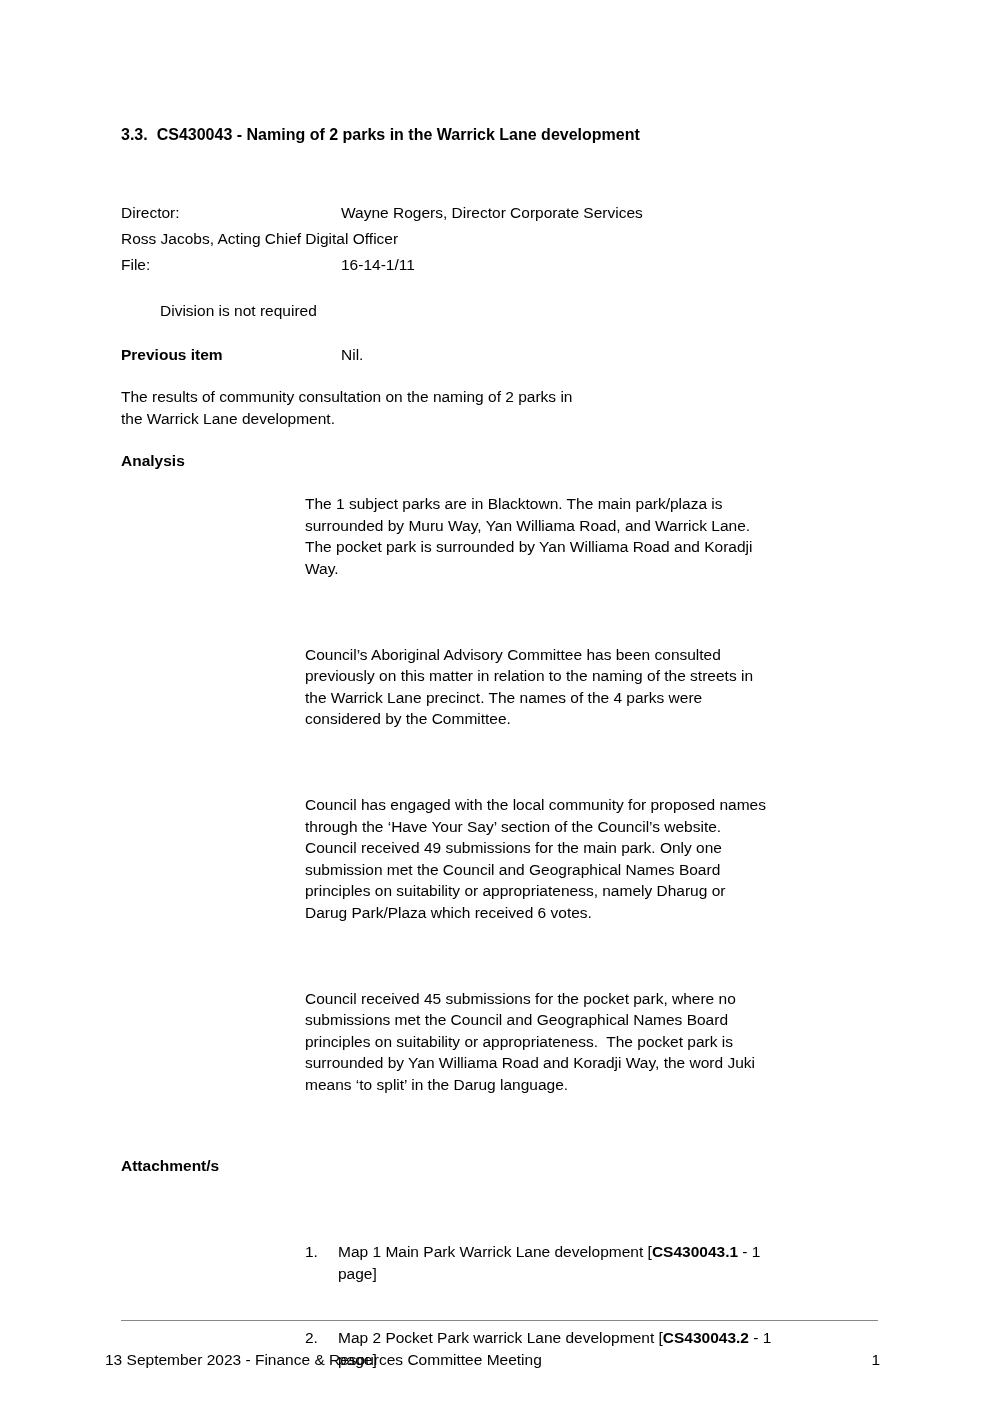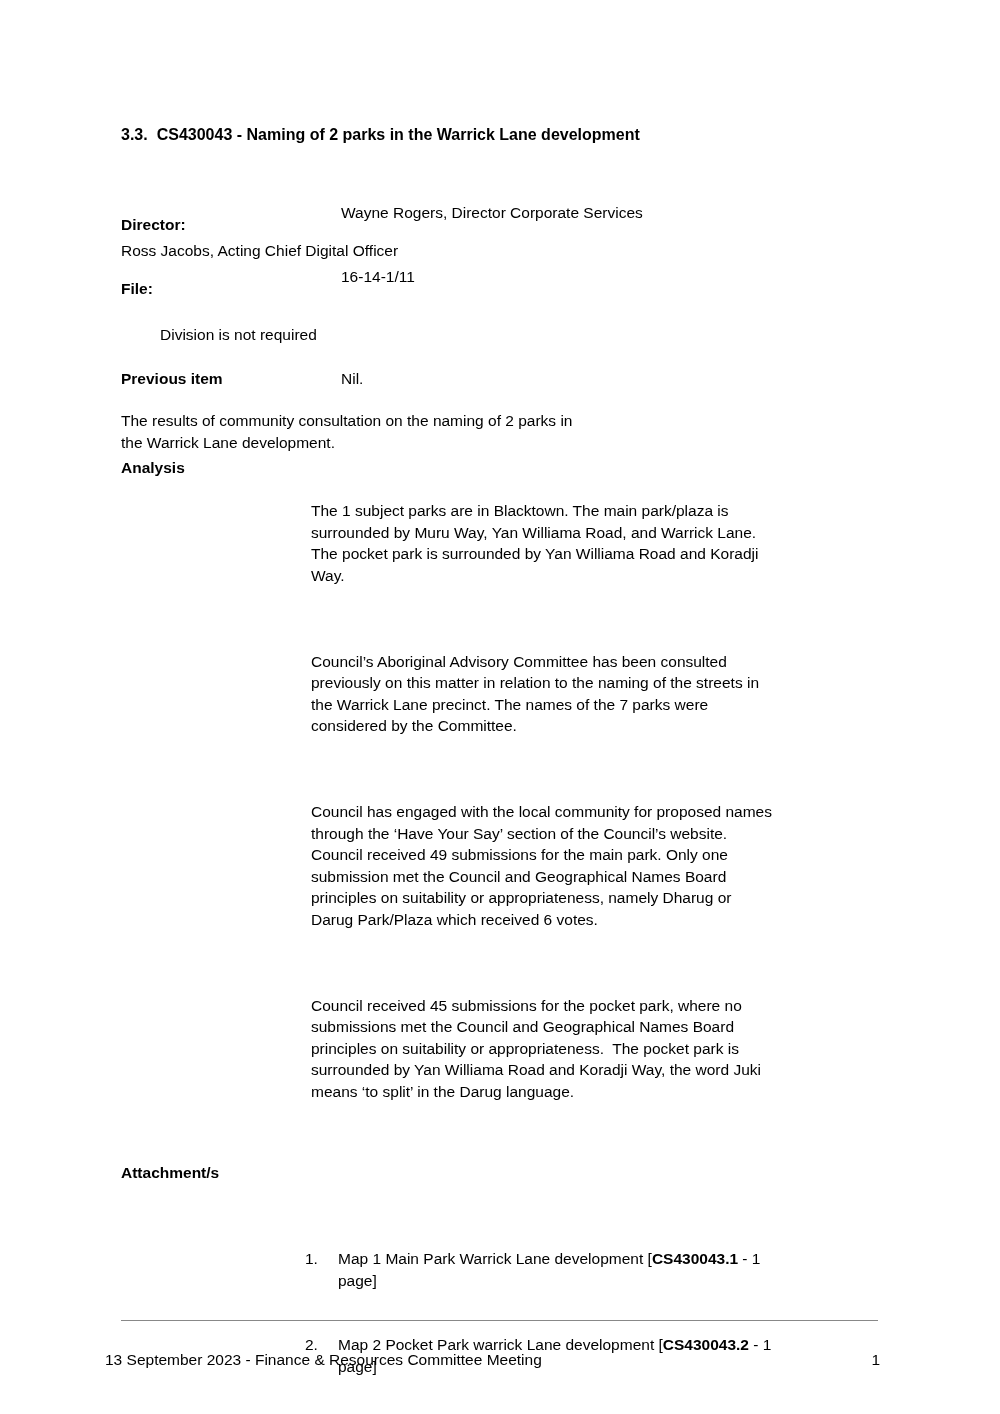--- a/index.html
+++ b/index.html
@@ -27,21 +27,21 @@
     font-weight: bold;
   }
   .doc-title .item-number { margin-right: 9px; }
 
   .meta-block {
     margin-top: 55px;
     font-size: 15.5px;
     line-height: 26px;
   }
   .meta-row { display: flex; }
-  .meta-label { width: 220px; font-weight: bold; flex-shrink: 0; margin-top: 12px; }
+  .meta-label { width: 220px; font-weight: normal; flex-shrink: 0; }
   .meta-value { flex: 1; }
 
   .division {
     margin-top: 22px;
     font-size: 15.5px;
     line-height: 21.5px;
     margin-left: 39px;
   }
 
   .section {
@@ -52,21 +52,21 @@
   .section-label {
     width: 184px;
     flex-shrink: 0;
     font-weight: bold;
     white-space: pre-wrap;
   }
   .section-content { flex: 1; white-space: pre-wrap; }
 
   .sec-previous { margin-top: 22px; gap: 36px; }
   .sec-topic    { margin-top: 21px; }
-  .sec-analysis { margin-top: 4px; gap: 6px; }
+  .sec-analysis { margin-top: 21px; }
   .sec-attachments { margin-top: 17px; }
 
   .para + .para { margin-top: 21.5px; }
 
   .num-list { list-style: none; }
   .num-item { display: flex; }
   .num-item .num { flex-shrink: 0; }
   .attachments .num { width: 33px; }
   .num-item .item-text { flex: 1; white-space: pre-wrap; }
   .bold-ref { font-weight: bold; }
@@ -127,21 +127,21 @@
 
     <div class="section sec-analysis">
       <div class="section-label">Analysis</div>
       <div class="section-content">
         <p class="para">The 1 subject parks are in Blacktown. The main park/plaza is
 surrounded by Muru Way, Yan Williama Road, and Warrick Lane.
 The pocket park is surrounded by Yan Williama Road and Koradji
 Way.</p>
         <p class="para">Council’s Aboriginal Advisory Committee has been consulted
 previously on this matter in relation to the naming of the streets in
-the Warrick Lane precinct. The names of the 7 parks were
+the Warrick Lane precinct. The names of the 4 parks were
 considered by the Committee.</p>
         <p class="para">Council has engaged with the local community for proposed names
 through the ‘Have Your Say’ section of the Council’s website.
 Council received 49 submissions for the main park. Only one
 submission met the Council and Geographical Names Board
 principles on suitability or appropriateness, namely Dharug or
 Darug Park/Plaza which received 6 votes.</p>
         <p class="para">Council received 45 submissions for the pocket park, where no
 submissions met the Council and Geographical Names Board
 principles on suitability or appropriateness.  The pocket park is

